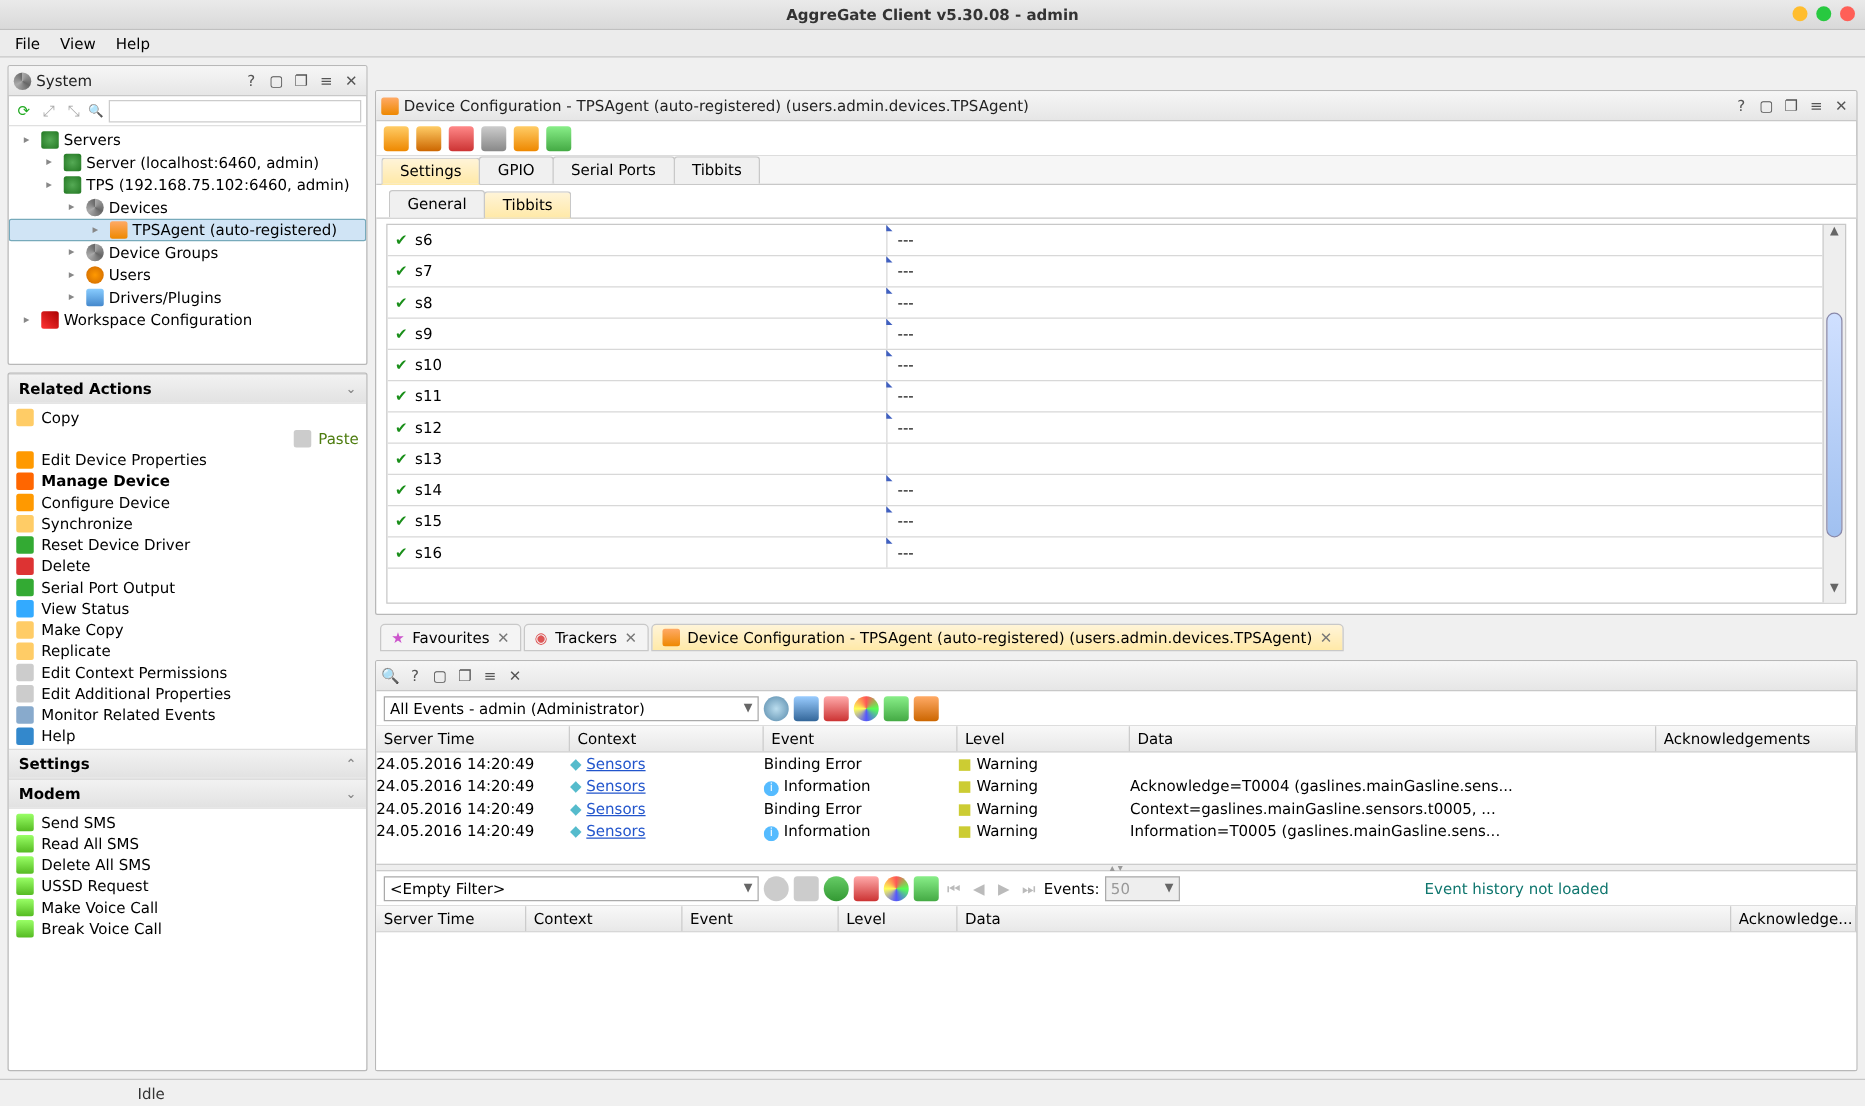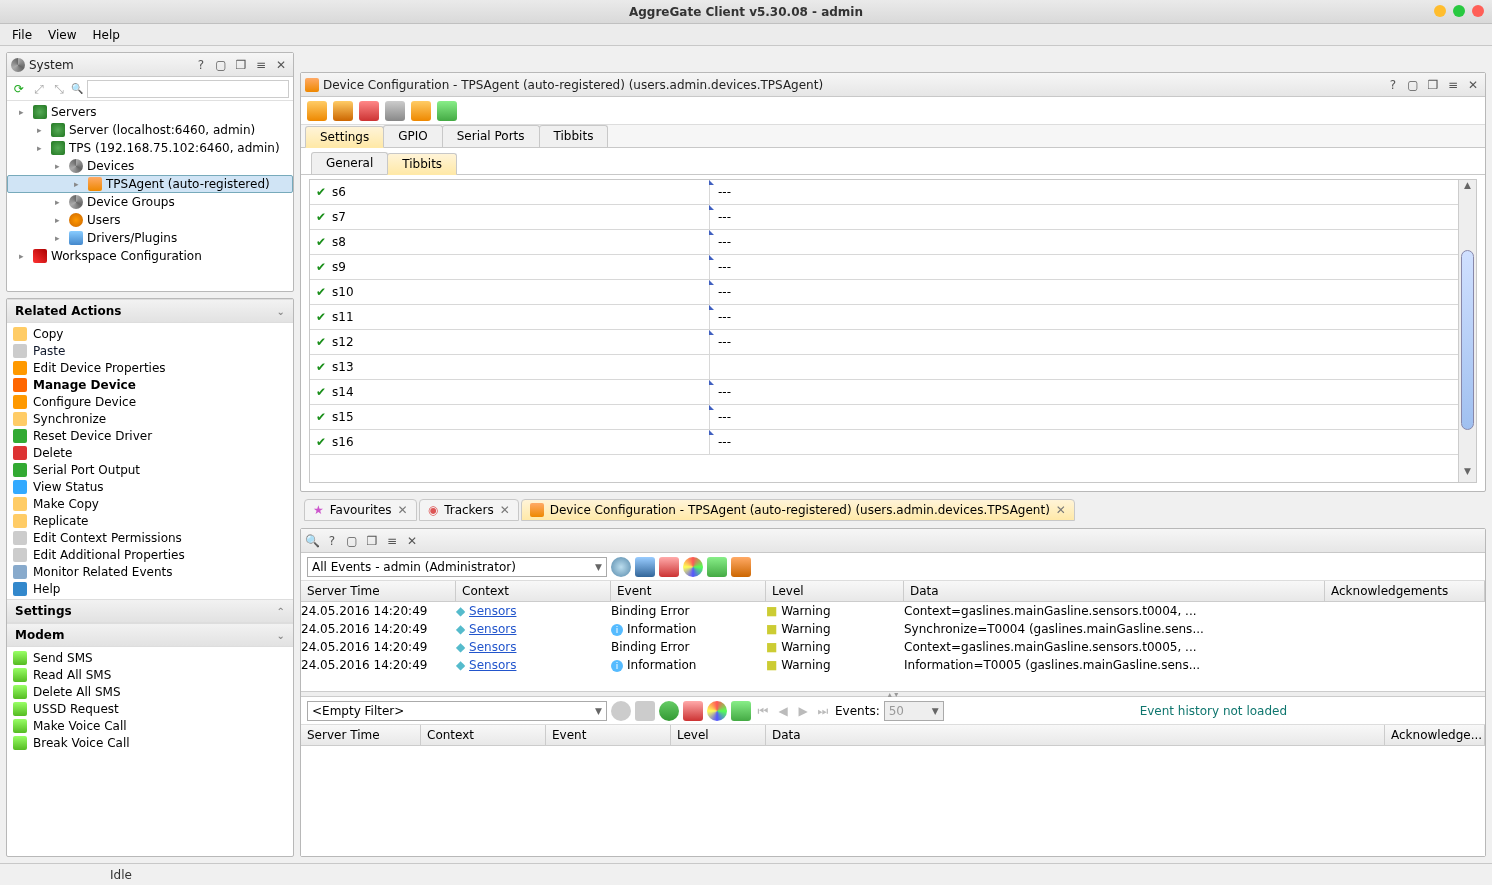--- a/index.html
+++ b/index.html
@@ -43,21 +43,21 @@
 .ic-users { background: radial-gradient(circle,#f90,#c60); border-radius: 50%; }
 .ic-plug { background: linear-gradient(#8cf,#48c); border-radius: 2px; }
 .ic-tools { background: linear-gradient(45deg,#f33,#a00); border-radius: 2px; }
 
 
 .section-head { background: linear-gradient(#f2f2f2,#e2e2e2); padding: 4px 8px; font-weight: bold; display: flex; justify-content: space-between; align-items: center; border-top: 1px solid #ddd; border-bottom: 1px solid #ddd; }
 .section-head .chev { color: #888; font-size: 10px; }
 .action-list { padding: 2px 4px; }
 .action-item { display: flex; align-items: center; gap: 6px; padding: 1px 2px; height: 17px; cursor: pointer; }
 .action-item.bold { font-weight: bold; }
-.action-item.disabled { color: #0f172a; }
+.action-item.disabled { color: #4d7c0f; justify-content: flex-end; }
 .ai-icon { width: 14px; height: 14px; display: inline-block; border-radius: 2px; }
 
 
 .main-toolbar { height: 28px; display: flex; align-items: center; gap: 6px; padding: 0 6px; border-bottom: 1px solid #ddd; }
 .tbicon { width: 20px; height: 20px; display: inline-block; border-radius: 3px; cursor: pointer; }
 .tabstrip { display: flex; border-bottom: 1px solid #c8c8c8; background: #f6f6f6; padding-left: 4px; }
 .tab { padding: 3px 14px; border: 1px solid #c8c8c8; border-bottom: none; margin-right: -1px; background: #f0f0f0; cursor: pointer; border-radius: 3px 3px 0 0; }
 .tab.active { background: linear-gradient(#fff4d8,#ffe9a8); font-weight: normal; border-bottom: 1px solid #ffe9a8; position: relative; top: 1px; }
 .subtabstrip { display: flex; border-bottom: 1px solid #c8c8c8; background: #fff; padding: 4px 0 0 10px; }
 
@@ -491,29 +491,28 @@
           <div class="ev-th c-lvl">Level</div>
           <div class="ev-th c-data">Data</div>
           <div class="ev-th c-ack">Acknowledgements</div>
         </div>
         <div class="ev-body" id="ev-rows" style="height:66px;">
             <div class="ev-row">
               <div class="cell c-time">24.05.2016 14:20:49</div>
               <div class="cell c-ctx"><span style="color:#5bc">◆</span> <span class="link">Sensors</span></div>
               <div class="cell c-evt">Binding Error</div>
               <div class="cell c-lvl level-warn">Warning</div>
-              <div class="cell c-data">Context=gaslines.mainGasline.sensors.t0004, ...</div>
               <div class="cell c-ack"></div>
             </div>
             <div class="ev-row">
               <div class="cell c-time">24.05.2016 14:20:49</div>
               <div class="cell c-ctx"><span style="color:#5bc">◆</span> <span class="link">Sensors</span></div>
               <div class="cell c-evt"><span class="info-ic">i</span>Information</div>
               <div class="cell c-lvl level-warn">Warning</div>
-              <div class="cell c-data">Synchronize=T0004 (gaslines.mainGasline.sens...</div>
+              <div class="cell c-data">Acknowledge=T0004 (gaslines.mainGasline.sens...</div>
               <div class="cell c-ack"></div>
             </div>
             <div class="ev-row">
               <div class="cell c-time">24.05.2016 14:20:49</div>
               <div class="cell c-ctx"><span style="color:#5bc">◆</span> <span class="link">Sensors</span></div>
               <div class="cell c-evt">Binding Error</div>
               <div class="cell c-lvl level-warn">Warning</div>
               <div class="cell c-data">Context=gaslines.mainGasline.sensors.t0005, ...</div>
               <div class="cell c-ack"></div>
             </div>

